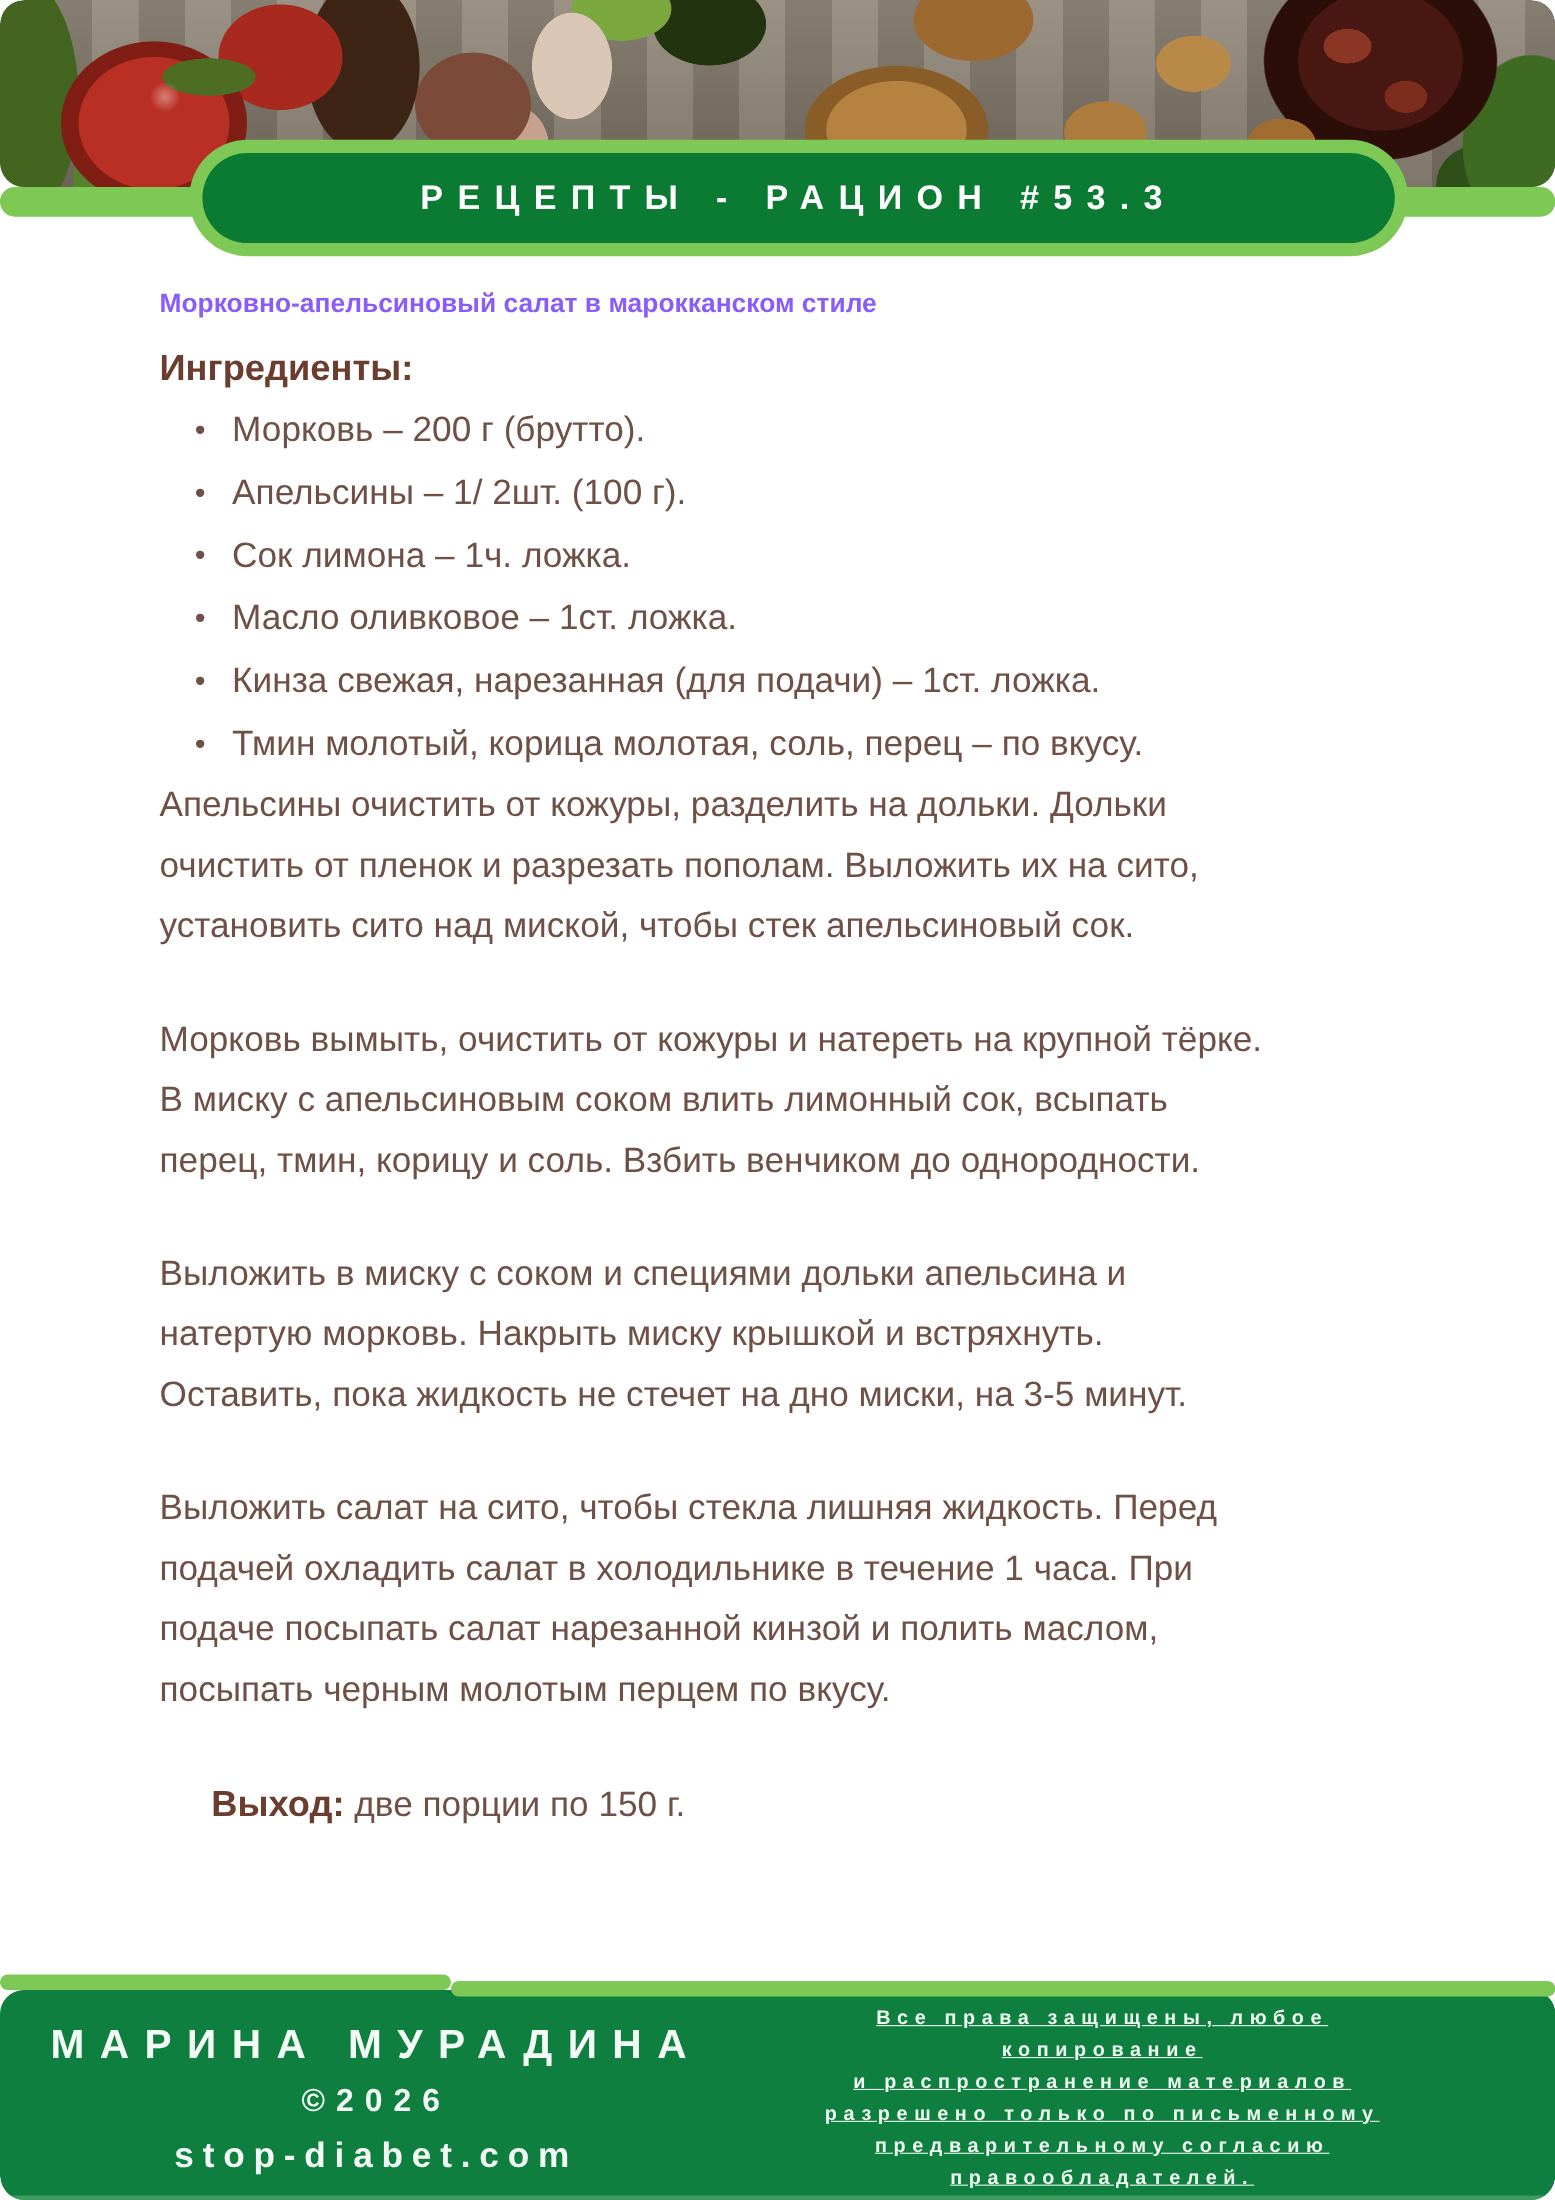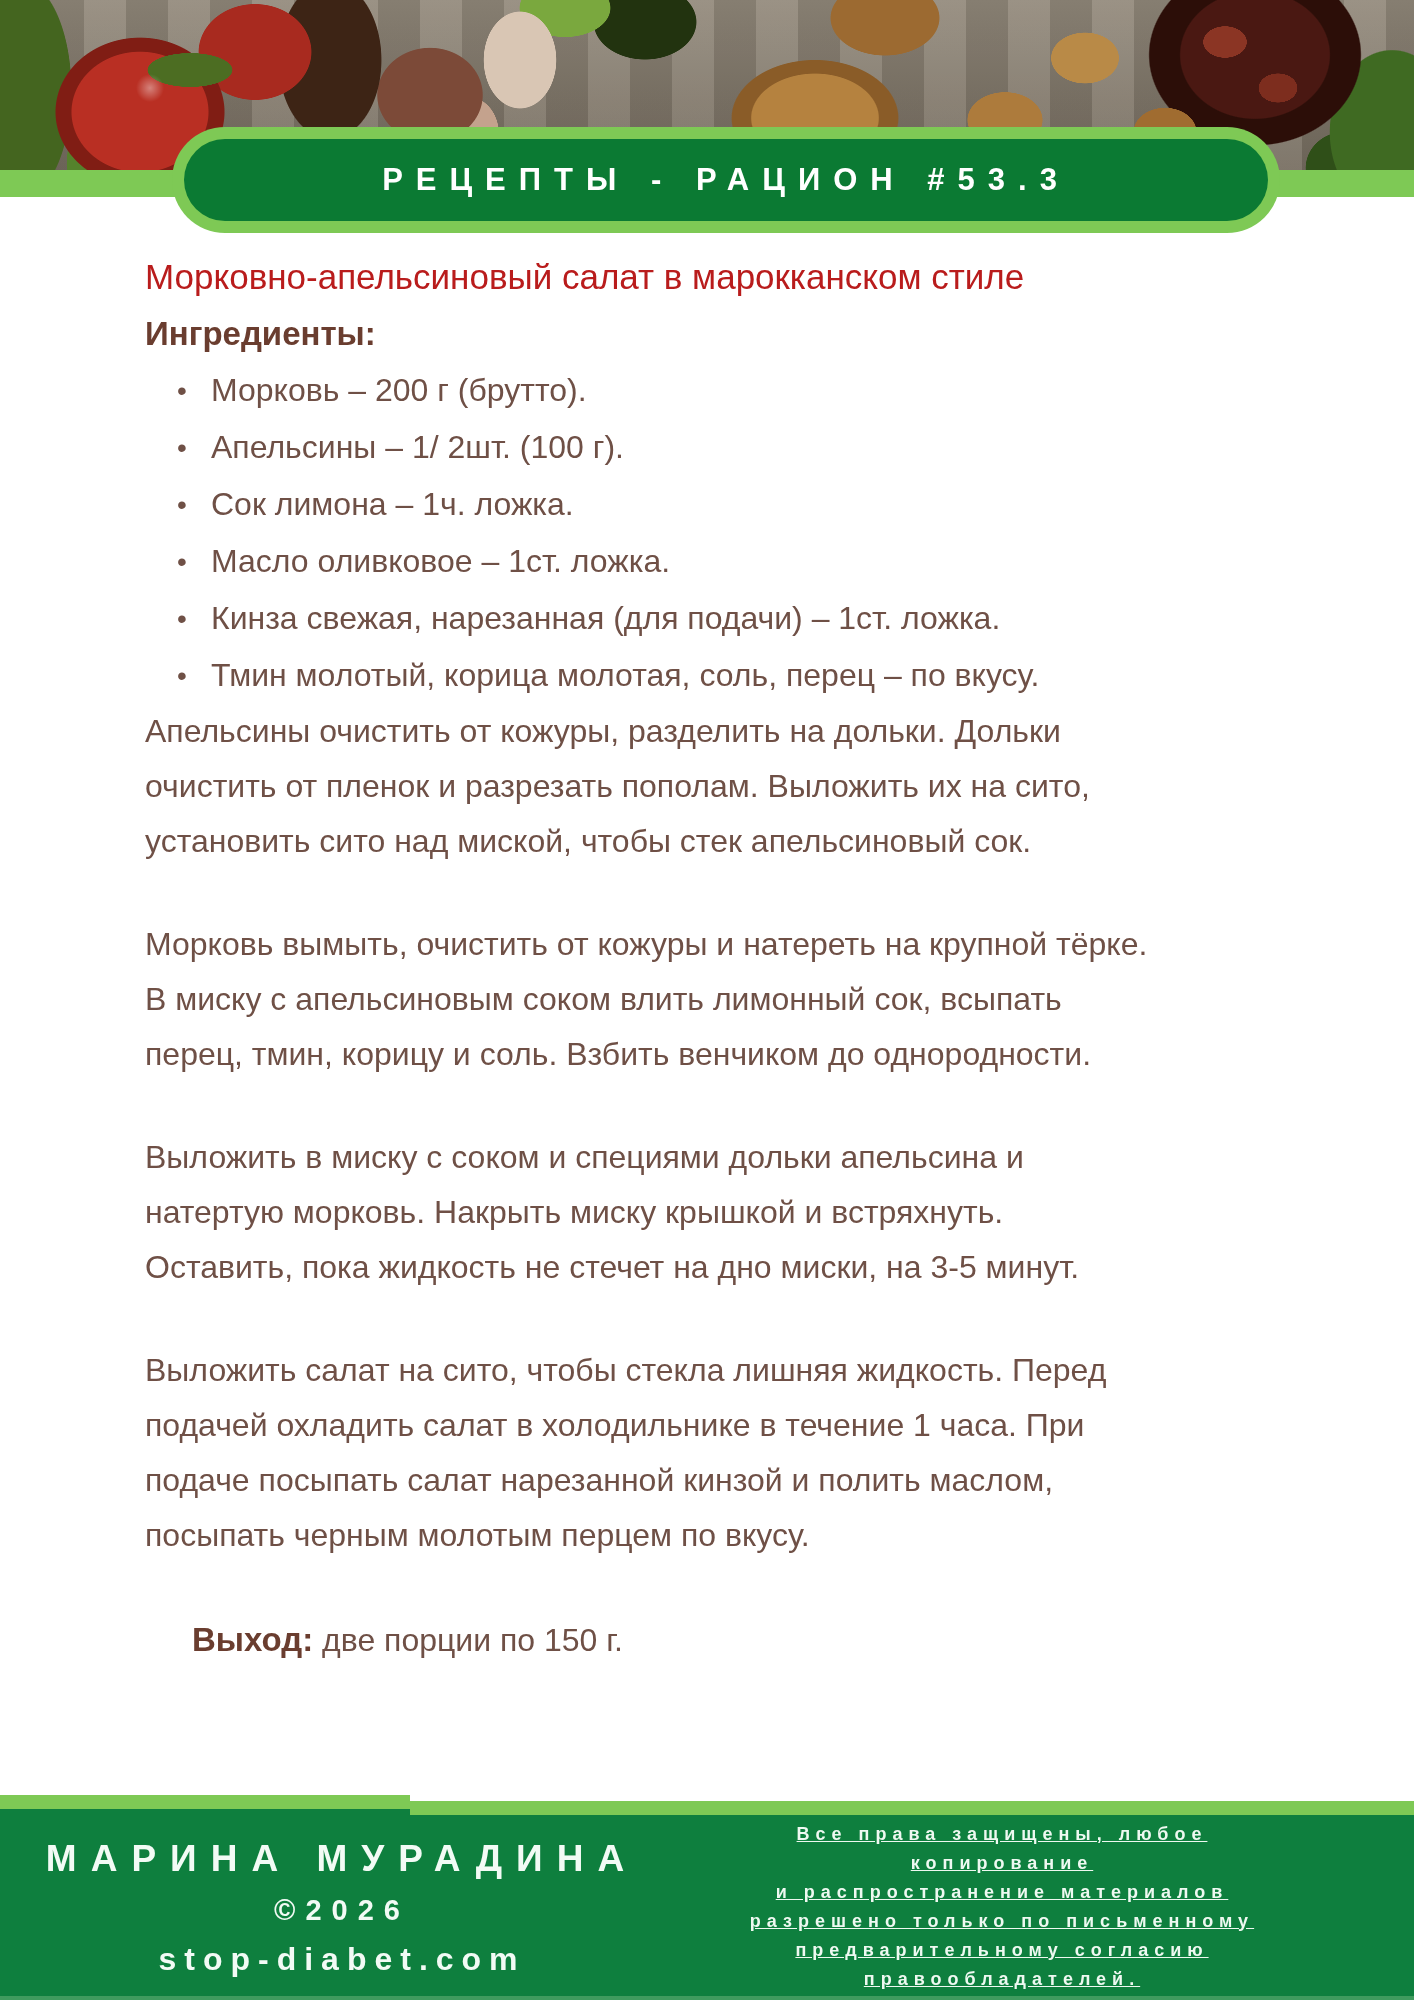--- a/index.html
+++ b/index.html
@@ -1,15 +1,15 @@
 <!DOCTYPE html>
 <html><head>
 <meta charset="utf-8">
 <style>
-  * { margin: 0; padding: 0; box-sizing: border-box; }
+  * { margin: 0; padding: 0; box-sizing: border-box; border-radius: 22px; }
   html, body { background: #ffffff; }
   body { font-family: "Liberation Sans", sans-serif; }
 
   .page {
     position: relative;
     width: 1414px;
     height: 2000px;
     background: #ffffff;
     overflow: hidden;
   }
@@ -79,23 +79,23 @@
   
   .content {
     position: absolute;
     top: 248px; left: 145px;
     width: 1015px;
     color: #6f5046;
     font-size: 32px;
     line-height: 55px;
   }
   .recipe-title {
-    font-size: 35px;
-    font-weight: normal;
-    color: #b91c1c;
+    font-size: 24px;
+    font-weight: bold;
+    color: #8b5cf6;
     white-space: nowrap;
     line-height: 57px;
   }
   .section-heading {
     font-size: 33px;
     font-weight: bold;
     color: #6a3d2f;
     line-height: 57px;
   }
   ul.ingredients {

